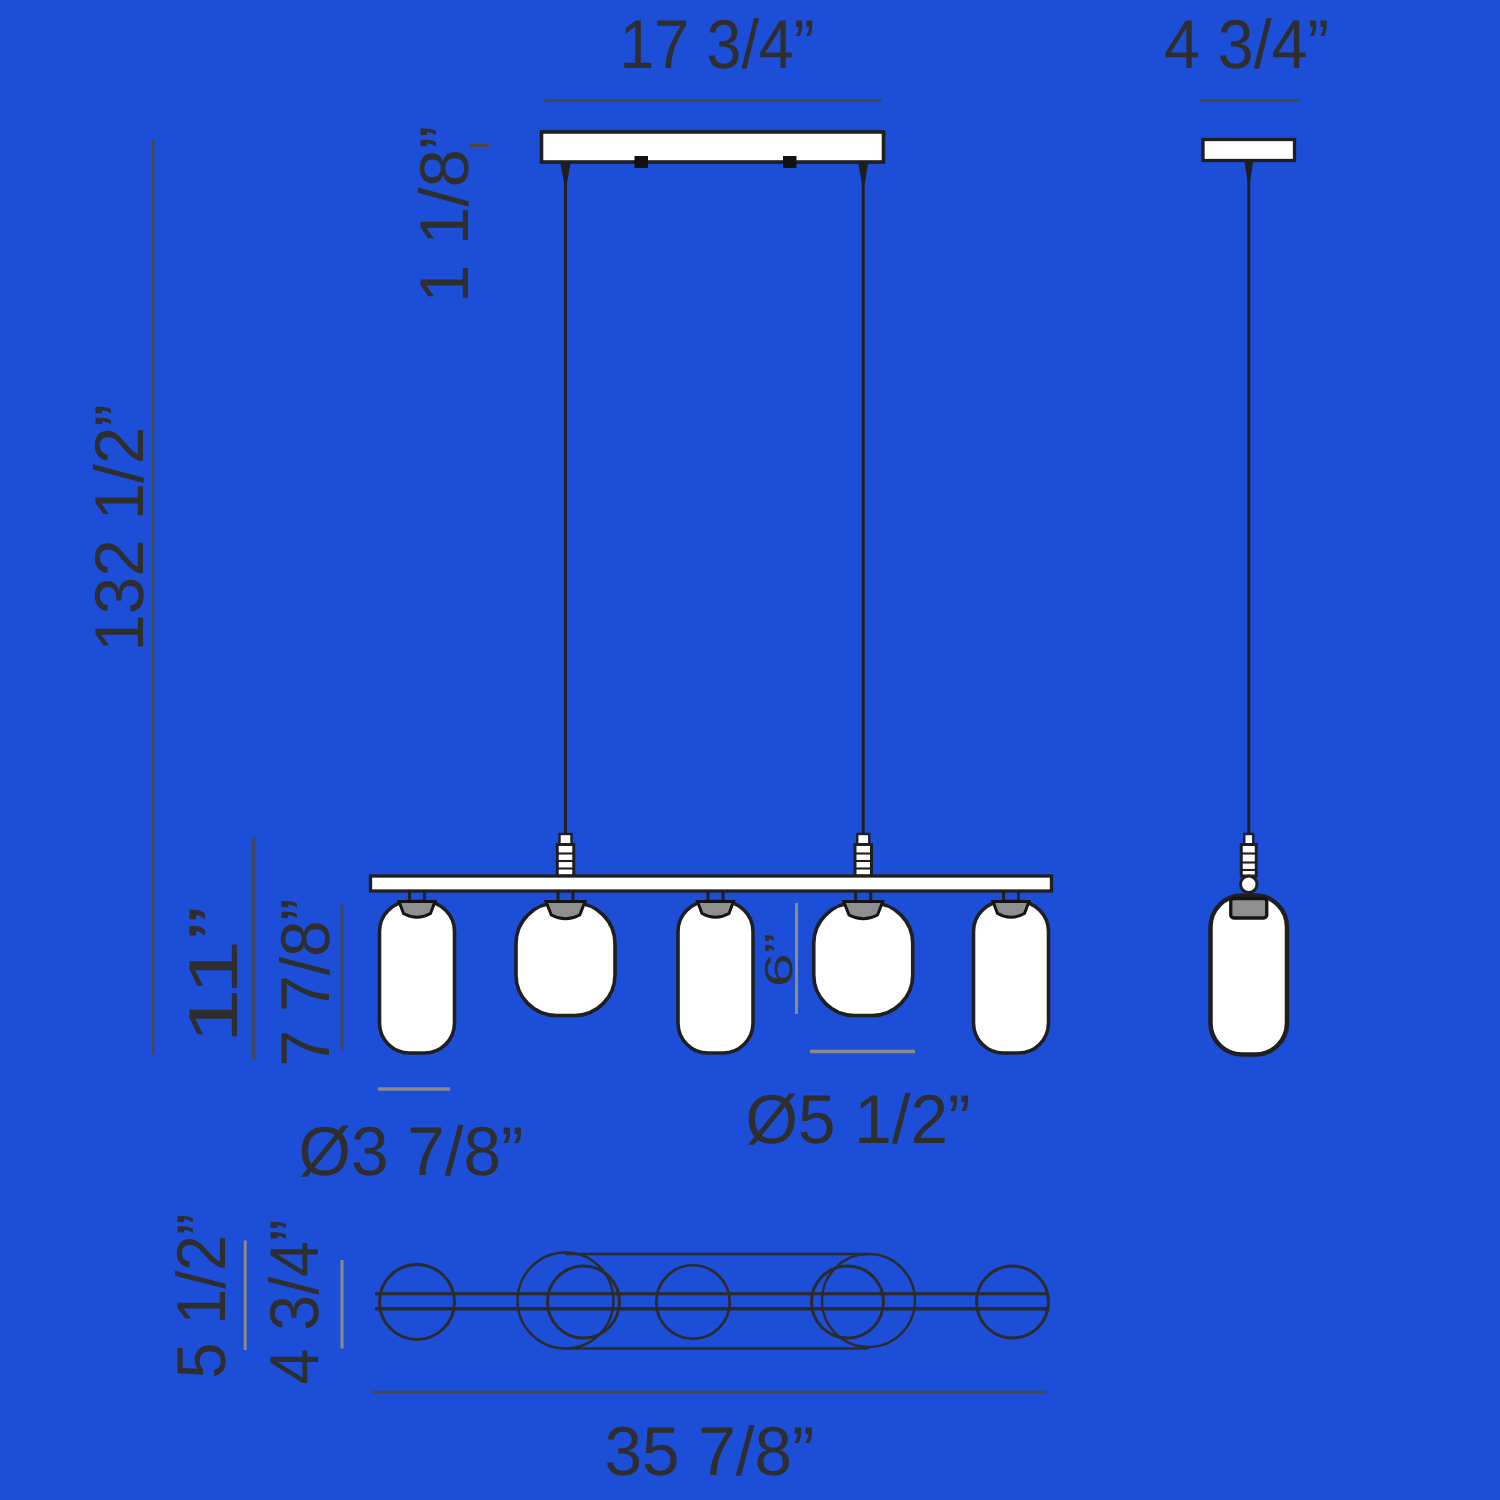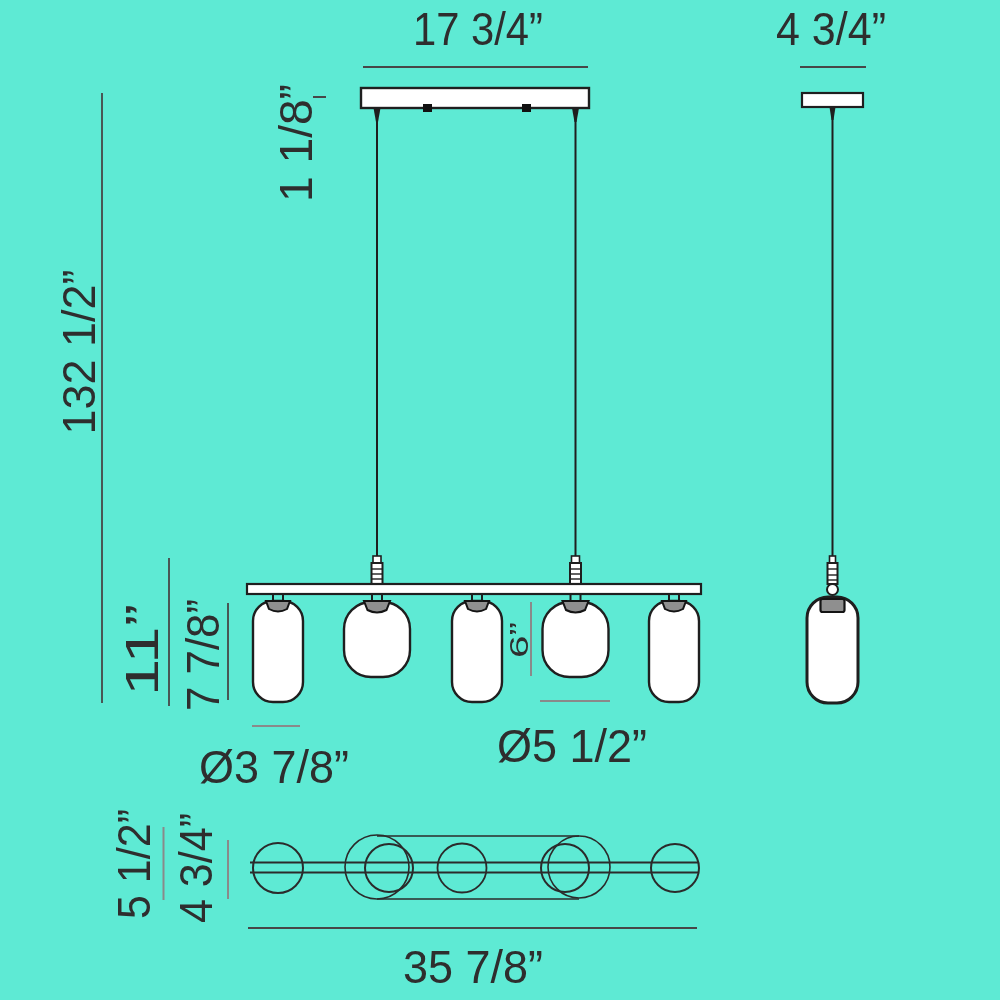--- a/index.html
+++ b/index.html
@@ -1,16 +1,16 @@
 <!DOCTYPE html>
 <html><head>
 <meta charset="utf-8">
 <style>
   html,body{margin:0;padding:0;background:#ffffff;}
-  .canvas{position:relative;width:1000px;height:1000px;background:#5eead4;overflow:hidden;}
+  .canvas{position:relative;width:1000px;height:1000px;background:#1d4ed8;overflow:hidden;}
   svg{position:absolute;left:0;top:0;}
   .fix{stroke:#1f1f1f;fill:none;}
   .fixw{stroke:#1f1f1f;fill:#ffffff;}
   .dimdark{stroke:#474747;fill:none;}
   .dimgray{stroke:#8a8a8a;fill:none;}
   .plan{stroke:#2b2b2b;fill:none;}
   .lbl{font-family:"Liberation Sans", sans-serif;font-size:46px;fill:#2e2e2e;}
   .lbl-sm{font-family:"Liberation Sans", sans-serif;font-size:26px;fill:#2e2e2e;}
   .socket{fill:#8f8f8f;stroke:#141414;}
 </style>

